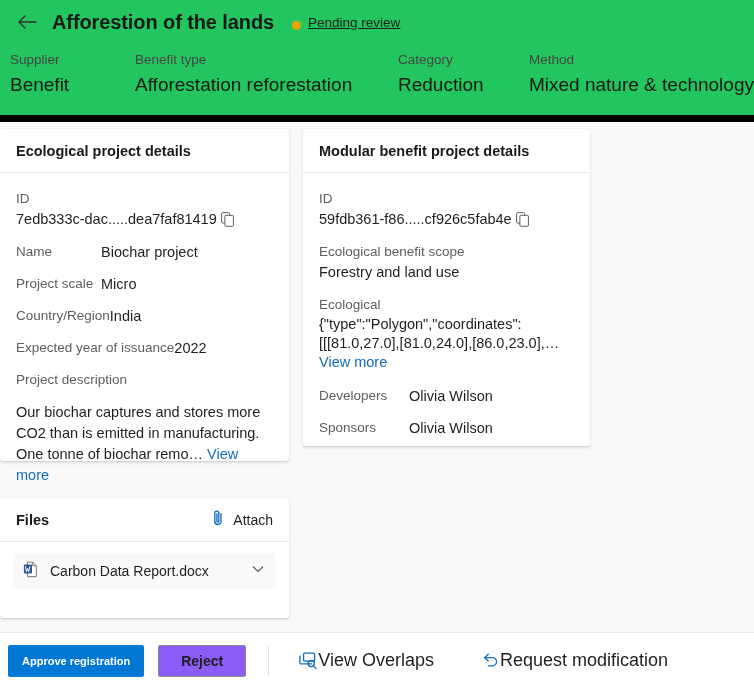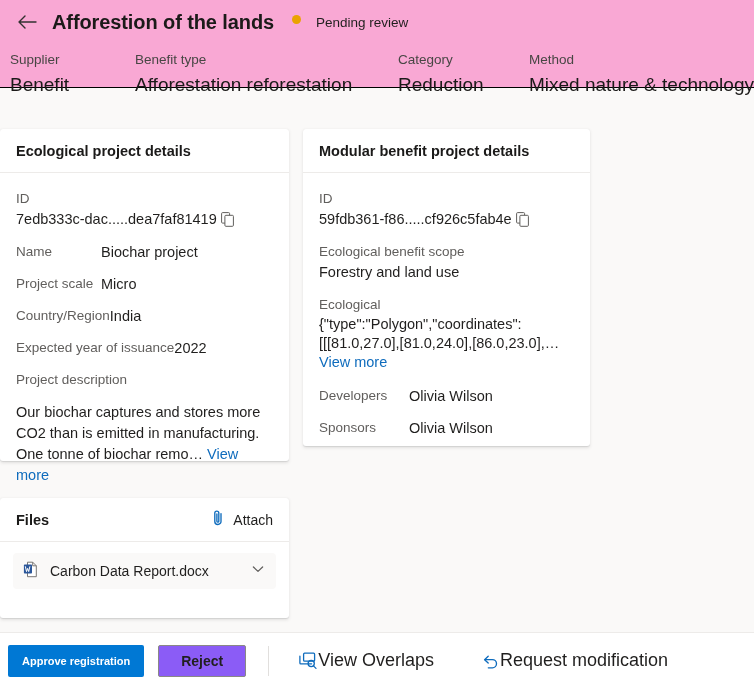--- a/index.html
+++ b/index.html
@@ -7,36 +7,36 @@
     width: 754px; height: 688px;
     font-family: "Liberation Sans", sans-serif;
     background: #faf9f8;
     color: #201f1e;
     overflow: hidden;
   }
   .page { position: relative; width: 754px; height: 688px; background: #faf9f8; }
 
   
   .header {
-    position: absolute; left: 0; top: 0; width: 754px; height: 88px;
-    background: #f9a8d4; border-bottom: 1px solid #000000;
+    position: absolute; left: 0; top: 0; width: 754px; height: 122px;
+    background: #22c55e; border-bottom: 7px solid #000000;
   }
   .title-row {
     position: absolute; left: 14px; top: 9px;
     display: flex; align-items: center; gap: 12px;
   }
   .back-btn {
     width: 26px; height: 26px; display: flex; align-items: center; justify-content: center;
     cursor: pointer; color: #323130;
   }
   .page-title {
     font-size: 20px; font-weight: bold; color: #1b1a19; letter-spacing: -0.1px;
     white-space: nowrap;
   }
-  .status-badge { display: flex; align-items: flex-start; gap: 15px; margin-left: 6px; }
+  .status-badge { display: flex; align-items: flex-end; gap: 7px; margin-left: 6px; text-decoration: underline; }
   .status-dot { width: 9px; height: 9px; border-radius: 50%; background: #eaa300; display: block; }
   .status-text { font-size: 13.5px; color: #201f1e; white-space: nowrap; }
 
   .meta-row {
     position: absolute; left: 10px; top: 52px; display: flex;
     white-space: nowrap;
   }
   .meta-item { display: flex; flex-direction: column; }
   .meta-label { font-size: 13.5px; color: #484644; margin-bottom: 7px; }
   .meta-value { font-size: 19px; color: #1b1a19; }
@@ -109,21 +109,21 @@
   .btn-secondary {
     height: 32px; background: #8b5cf6; color: #201f1e; border: 1px solid #8a8886;
     border-radius: 2px; font-size: 14px; font-weight: bold; padding: 0 22px; cursor: pointer;
     margin-left: 14px; font-family: "Liberation Sans", sans-serif;
   }
   .vdivider { width: 1px; height: 30px; background: #e1dfdd; margin-left: 22px; }
   .cmd-btn {
     display: flex; align-items: center; cursor: pointer;
     font-size: 18px; color: #201f1e; margin-left: 30px;
   }
-  .cmd-btn.spaced { margin-left: 48px; align-items: flex-end; }
+  .cmd-btn.spaced { margin-left: 48px; }
   .icon-blue { color: #0f6cbd; display: inline-flex; align-items: center; }
 </style>
 </head>
 <body>
 
 <div class="page">
 
   <div class="header">
 
     <div class="title-row">

